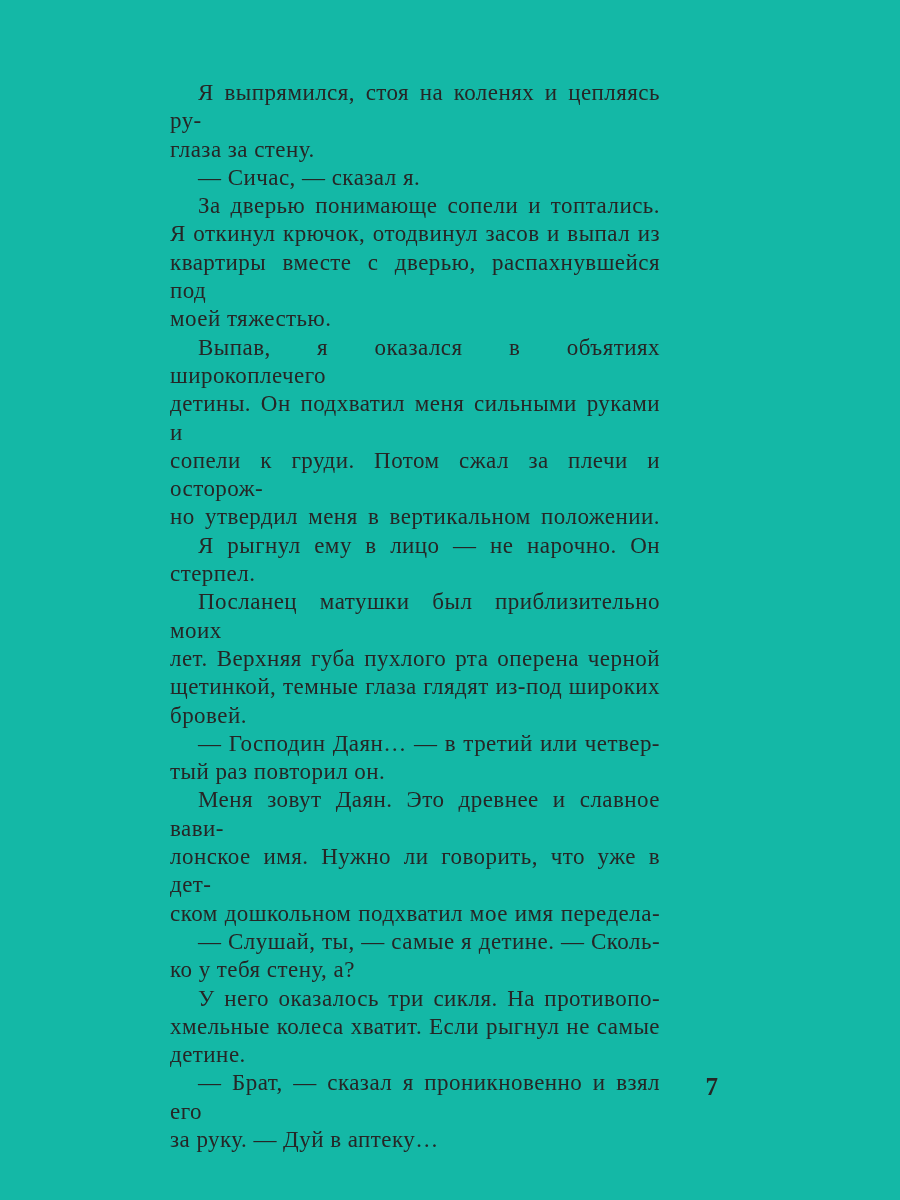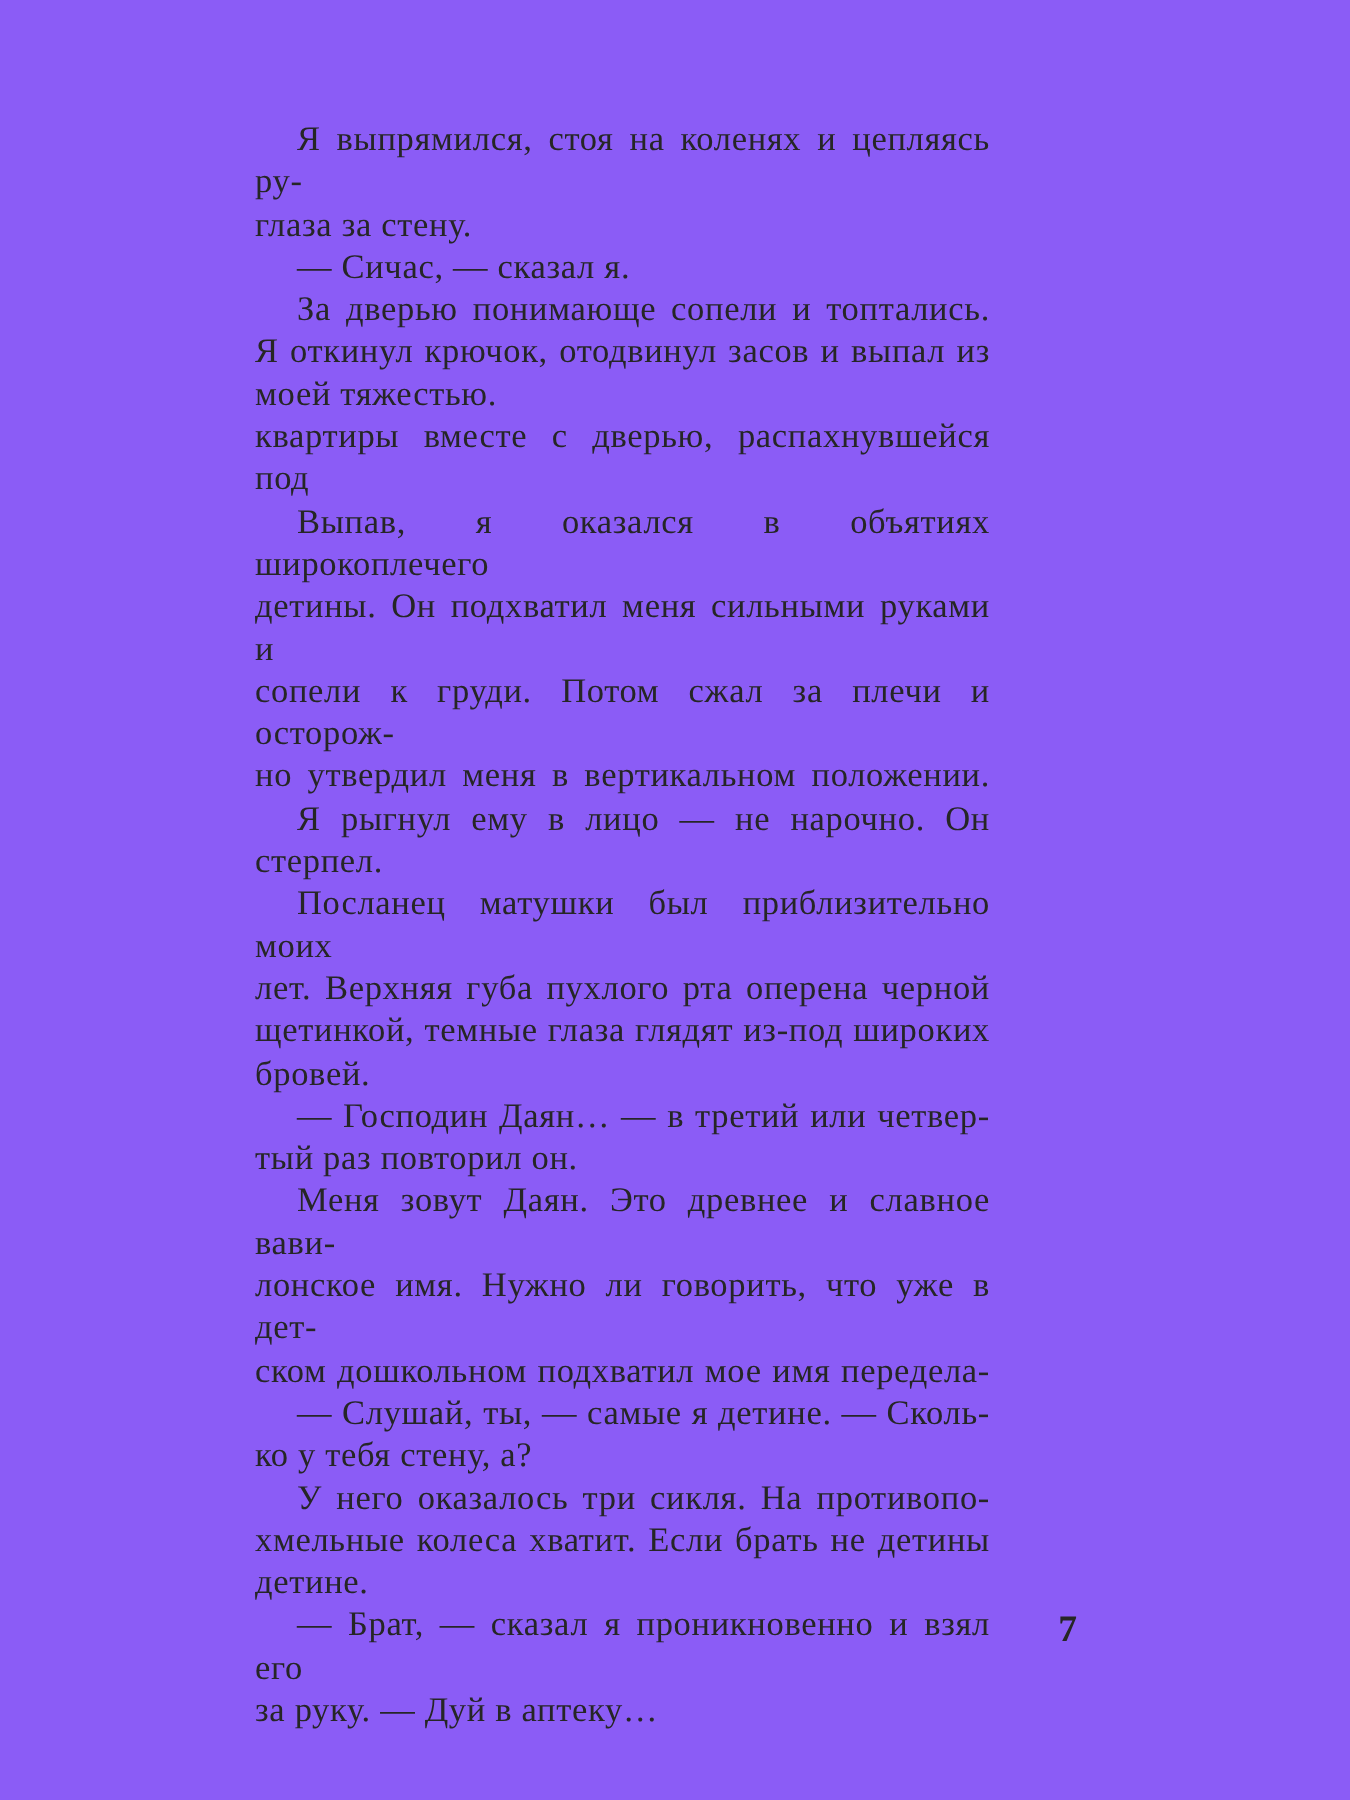--- a/index.html
+++ b/index.html
@@ -4,21 +4,21 @@
 <style>
   html, body {
     margin: 0;
     padding: 0;
     background: #ffffff;
   }
   .page {
     position: relative;
     width: 900px;
     height: 1200px;
-    background: #8b5cf6;
+    background: #14b8a6;
     overflow: hidden;
     font-family: "Liberation Serif", "DejaVu Serif", serif;
   }
   .text-block {
     position: absolute;
     left: 170px;
     top: 79px;
     width: 490px;
     font-size: 23px;
     line-height: 28.3px;
@@ -50,38 +50,38 @@
 </head>
 <body>
 
 <div class="page">
   <div class="text-block">
       <div class="line first">Я выпрямился, стоя на коленях и цепляясь ру-</div>
       <div class="line short-last">глаза за стену.</div>
       <div class="line first short-last">— Сичас, — сказал я.</div>
       <div class="line first">За дверью понимающе сопели и топтались.</div>
       <div class="line">Я откинул крючок, отодвинул засов и выпал из</div>
+      <div class="line">квартиры вместе с дверью, распахнувшейся под</div>
       <div class="line short-last">моей тяжестью.</div>
-      <div class="line">квартиры вместе с дверью, распахнувшейся под</div>
       <div class="line first">Выпав, я оказался в объятиях широкоплечего</div>
       <div class="line">детины. Он подхватил меня сильными руками и</div>
       <div class="line">сопели к груди. Потом сжал за плечи и осторож-</div>
       <div class="line">но утвердил меня в вертикальном положении.</div>
       <div class="line first">Я рыгнул ему в лицо — не нарочно. Он стерпел.</div>
       <div class="line first">Посланец матушки был приблизительно моих</div>
       <div class="line">лет. Верхняя губа пухлого рта оперена черной</div>
       <div class="line">щетинкой, темные глаза глядят из-под широких</div>
       <div class="line short-last">бровей.</div>
       <div class="line first">— Господин Даян… — в третий или четвер-</div>
       <div class="line short-last">тый раз повторил он.</div>
       <div class="line first">Меня зовут Даян. Это древнее и славное вави-</div>
       <div class="line">лонское имя. Нужно ли говорить, что уже в дет-</div>
       <div class="line">ском дошкольном подхватил мое имя передела-</div>
       <div class="line first">— Слушай, ты, — самые я детине. — Сколь-</div>
       <div class="line short-last">ко у тебя стену, а?</div>
       <div class="line first">У него оказалось три сикля. На противопо-</div>
-      <div class="line">хмельные колеса хватит. Если брать не детины</div>
+      <div class="line">хмельные колеса хватит. Если рыгнул не самые</div>
       <div class="line short-last">детине.</div>
       <div class="line first">— Брат, — сказал я проникновенно и взял его</div>
       <div class="line short-last">за руку. — Дуй в аптеку…</div>
     </div>
   <div class="page-number">7</div>
 </div>
 
 </body></html>

